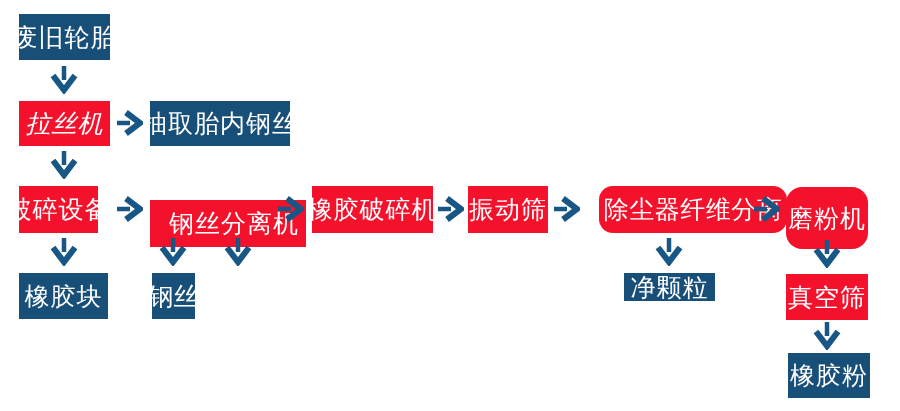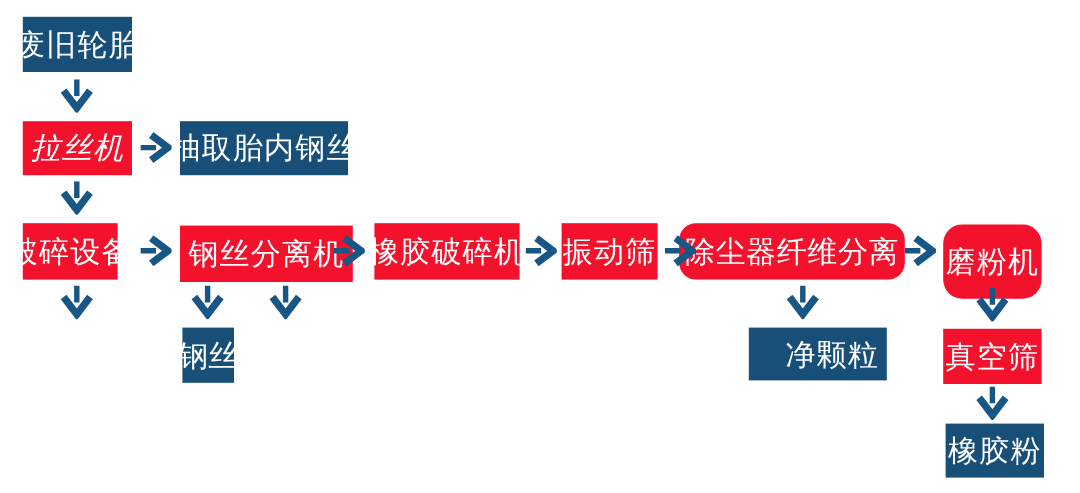--- a/index.html
+++ b/index.html
@@ -32,29 +32,29 @@
     position: absolute;
     line-height: 0;
   }
   .arrow svg { display: block; }
 
   
   .n1  { left: 19px;  top: 14px;  width: 91px;  height: 46px; }
   .n2  { left: 19px;  top: 101px; width: 91px;  height: 45px; font-style: italic; }
   .n3  { left: 150px; top: 101px; width: 140px; height: 45px; }
   .n4  { left: 19px;  top: 186px; width: 79px;  height: 47px; }
-  .n5  { left: 150px; top: 188px; width: 144px; height: 47px; }
+  .n5  { left: 150px; top: 200px; width: 144px; height: 47px; padding-left: 12px; }
   .n6  { left: 312px; top: 186px; width: 121px; height: 47px; }
   .n7  { left: 468px; top: 186px; width: 80px;  height: 47px; }
-  .n8  { left: 566px; top: 186px; width: 188px; height: 47px; letter-spacing: 0.5px; border-radius: 14px; }
+  .n8  { left: 599px; top: 186px; width: 188px; height: 47px; letter-spacing: 0.5px; border-radius: 14px; }
   .n9  { left: 786px; top: 187px; width: 82px;  height: 62px; border-radius: 16px; }
   .n10 { left: 19px;  top: 273px; width: 89px;  height: 46px; }
   .n11 { left: 152px; top: 273px; width: 43px;  height: 46px; letter-spacing: 0; }
   .n12 { left: 201px; top: 273px; width: 75px;  height: 46px; letter-spacing: 0.5px; }
-  .n13 { left: 624px; top: 273px; width: 91px;  height: 44px; padding-left: 24px; }
+  .n13 { left: 624px; top: 273px; width: 91px;  height: 28px; }
   .n14 { left: 786px; top: 274px; width: 82px;  height: 46px; }
   .n15 { left: 788px; top: 353px; width: 82px;  height: 45px; }
 
   
   .d1 { left: 50px;  top: 66px;  }
   .d2 { left: 50px;  top: 151px; }
   .d3 { left: 50px;  top: 238px; }
   .d4 { left: 159px; top: 238px; }
   .d5 { left: 224px; top: 238px; }
   .d6 { left: 655px; top: 238px; }
@@ -74,20 +74,21 @@
 
   <div class="node material n1">废旧轮胎</div>
   <div class="node process  n2">拉丝机</div>
   <div class="node material n3">抽取胎内钢丝</div>
   <div class="node process  n4">破碎设备</div>
   <div class="node process  n5">钢丝分离机</div>
   <div class="node process  n6">橡胶破碎机</div>
   <div class="node process  n7">振动筛</div>
   <div class="node process  n8">除尘器纤维分离</div>
   <div class="node process  n9">磨粉机</div>
+  <div class="node material n10">橡胶块</div>
   <div class="node material n11">钢丝</div>
   <div class="node material n13">净颗粒</div>
   <div class="node process  n14">真空筛</div>
   <div class="node material n15">橡胶粉</div>
 
   <div class="arrow d1">
     <svg viewBox="0 0 28 28" width="28" height="28">
         <path d="M14 0 L14 14" stroke="#185785" stroke-width="4.5" fill="none"></path>
         <path d="M3 9.5 L14 24 L25 9.5" stroke="#185785" stroke-width="6" fill="none" stroke-linejoin="miter"></path>
       </svg>

